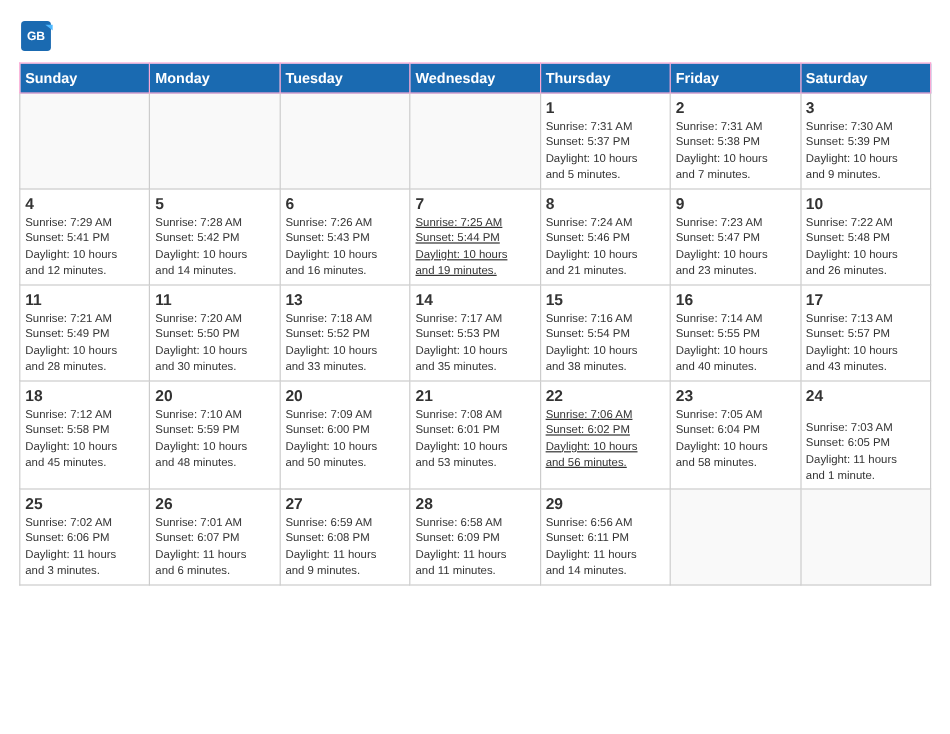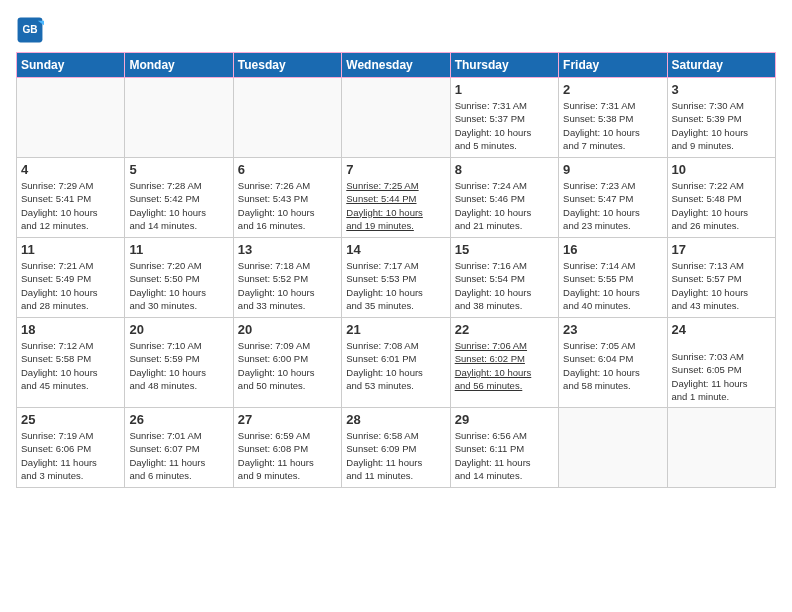--- a/index.html
+++ b/index.html
@@ -295,21 +295,21 @@
           <span class="day-num">24</span>
           <div class="day-info" style="white-space: pre-line; margin-top: 13px;">Sunrise: 7:03 AM
 Sunset: 6:05 PM
 Daylight: 11 hours
 and 1 minute.</div>
         </td>
       </tr>
       <tr>
         <td>
           <span class="day-num">25</span>
-          <div class="day-info" style="white-space: pre-line;">Sunrise: 7:19 AM
+          <div class="day-info" style="white-space: pre-line;">Sunrise: 7:02 AM
 Sunset: 6:06 PM
 Daylight: 11 hours
 and 3 minutes.</div>
         </td>
         <td>
           <span class="day-num">26</span>
           <div class="day-info" style="white-space: pre-line;">Sunrise: 7:01 AM
 Sunset: 6:07 PM
 Daylight: 11 hours
 and 6 minutes.</div>

